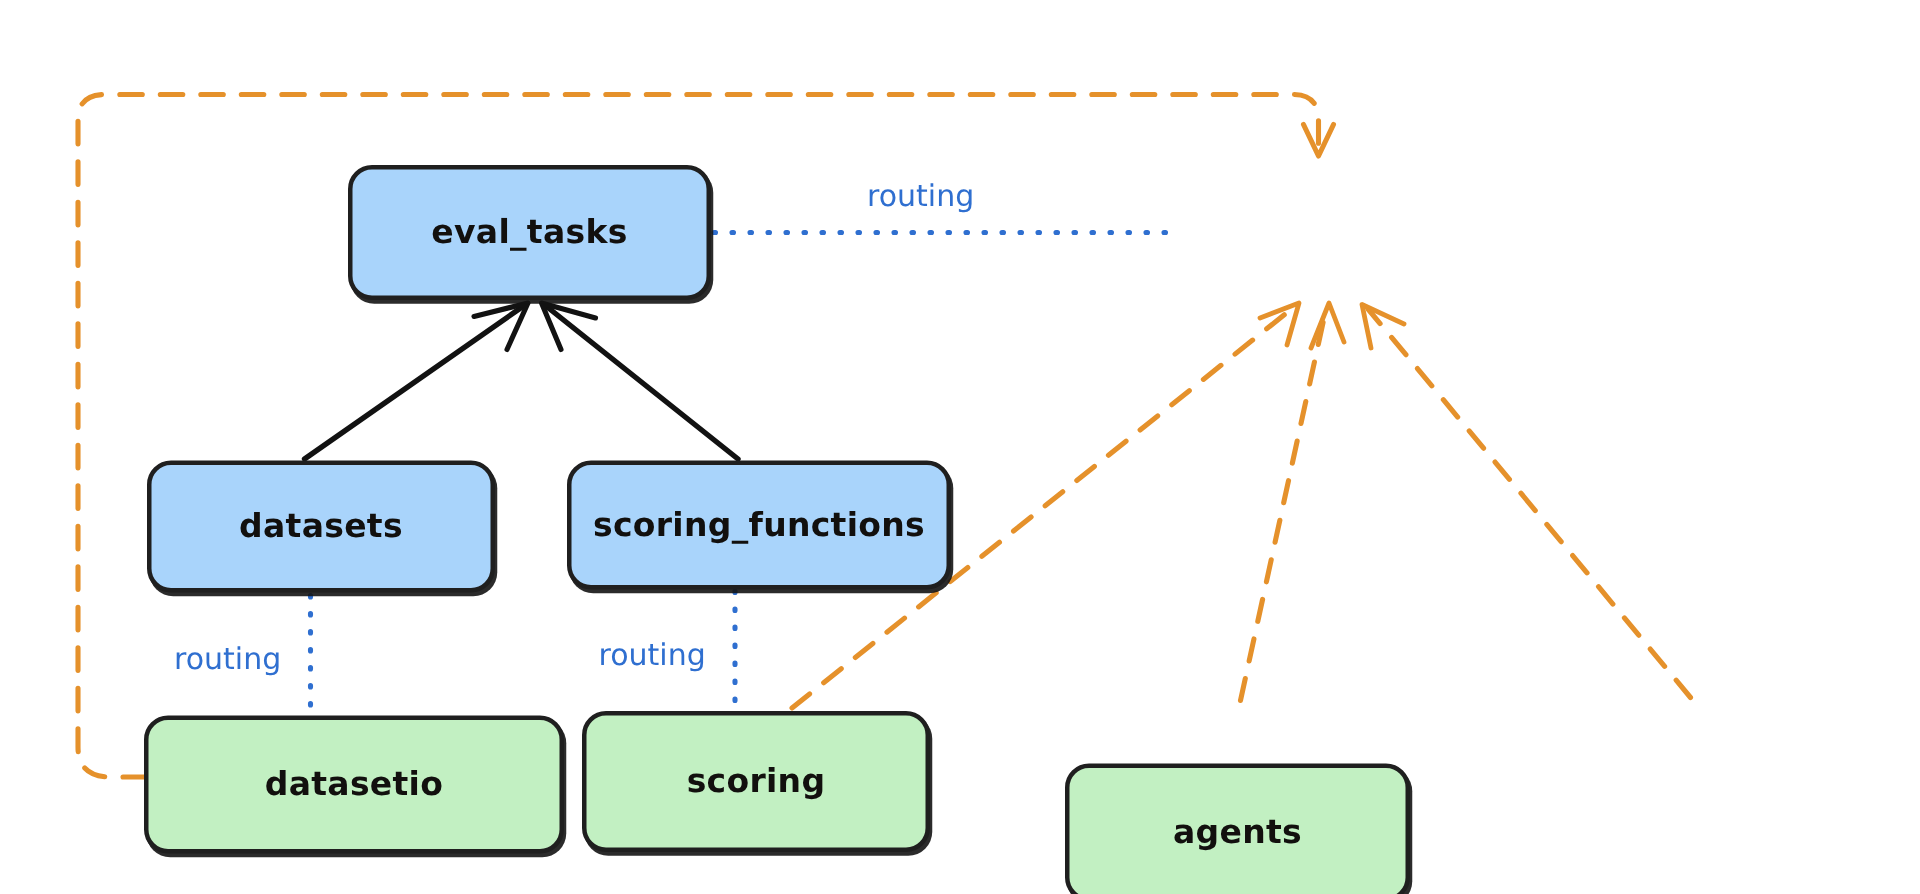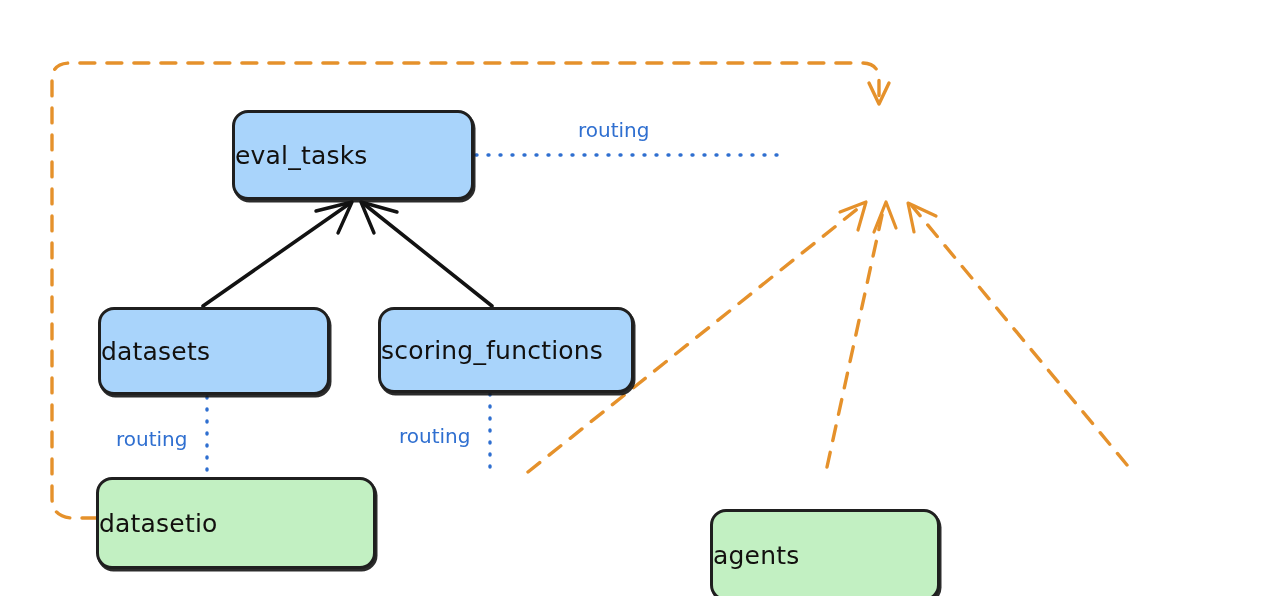--- a/index.html
+++ b/index.html
@@ -24,26 +24,28 @@
     width: 1280px;
     height: 596px;
   }
   .node {
     position: absolute;
     box-sizing: border-box;
     border: 3px solid #1f1f1f;
     border-radius: 16px;
     display: flex;
     align-items: center;
+    justify-content: center;
     font-family: "DejaVu Sans", sans-serif;
-    font-size: 25px;
+    font-size: 22px;
     color: #12100e;
     letter-spacing: 0.2px;
     text-align: center;
     box-shadow: 1.5px 2.5px 0 rgba(20,20,20,0.9);
+    font-weight: bold;
   }
   .node.blue {
     background: #a9d4fb;
   }
   .node.green {
     background: #c2f0c2;
   }
   .node .node-label {
     pointer-events: none;
   }
@@ -97,20 +99,23 @@
   </div>
 
   <div class="node blue" style="left:378px; top:307px; width:256px; height:86px;">
     <span class="node-label">scoring_functions</span>
   </div>
 
   <div class="node green" style="left:96px; top:477px; width:280px; height:92px;">
     <span class="node-label">datasetio</span>
   </div>
 
+  <div class="node green" style="left:388px; top:474px; width:232px; height:94px;">
+    <span class="node-label">scoring</span>
+  </div>
 
   <div class="node green" style="left:710px; top:469px; width:230px; height:92px;margin-top:40px;">
     <span class="node-label">agents</span>
   </div>
 
 
   <div class="edge-label" style="left:578px; top:118px;">routing</div>
 
   <div class="edge-label" style="left:116px; top:427px;">routing</div>
 

